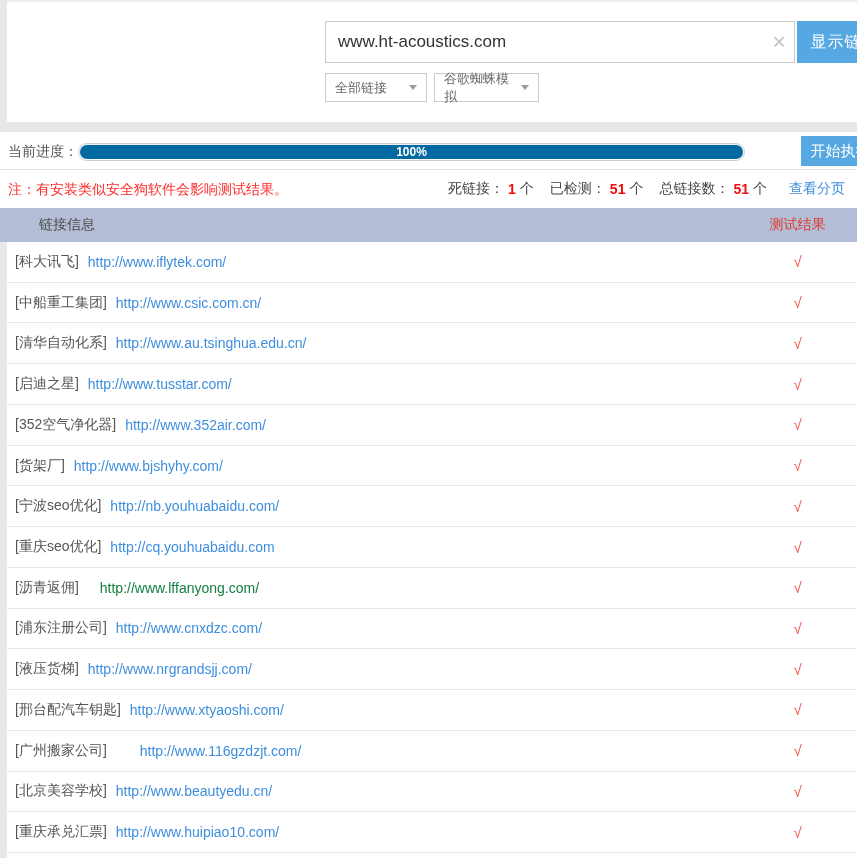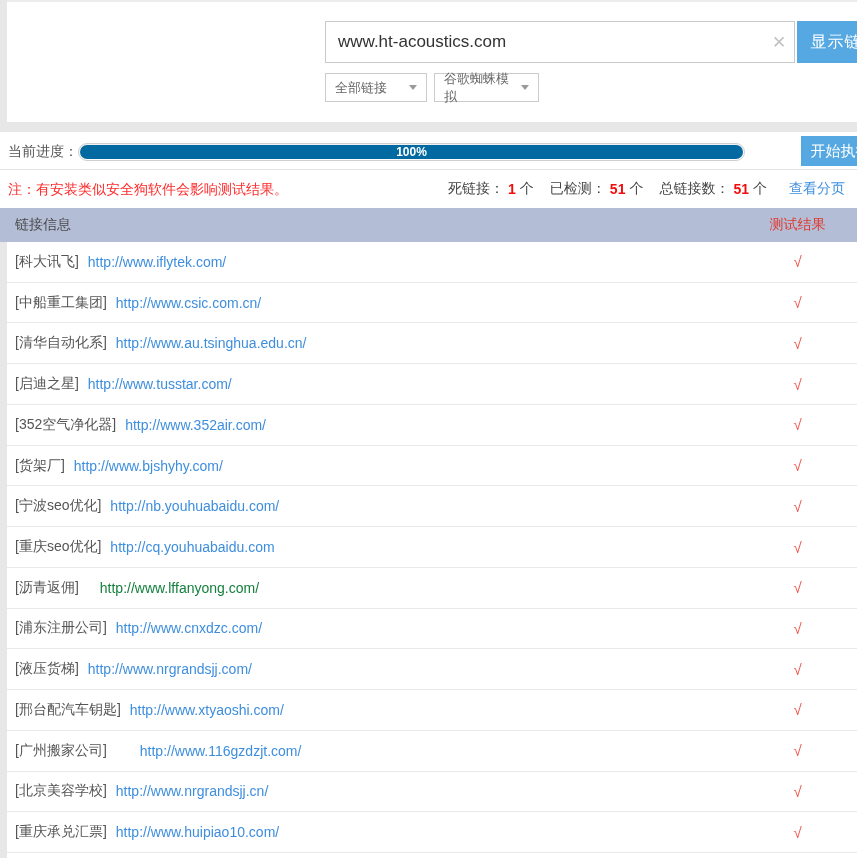--- a/index.html
+++ b/index.html
@@ -104,21 +104,21 @@
       <span>已检测：</span>
       <span class="num" style="color: rgb(242, 13, 13);">51</span>
       <span class="unit">个</span>
       <span>总链接数：</span>
       <span class="num" style="color: rgb(242, 13, 13);">51</span>
       <span class="unit">个</span>
       <a class="pager" style="color: rgb(62, 142, 222);">查看分页</a>
     </div>
   </div>
 
-  <div class="thead" style="background: rgb(180, 189, 214);">
+  <div class="thead" style="background: rgb(180, 189, 214); padding-left: 24px;">
     <span class="th-left">链接信息</span>
     <span class="th-right" style="color: rgb(224, 57, 47);">测试结果</span>
   </div>
 
   <div class="tbody">
   <div class="row">
     <span class="site-name">[科大讯飞]</span>
     <a class="url" style="color: rgb(62, 142, 222);">http://www.iflytek.com/</a>
     <span class="result" style="color: rgb(240, 87, 77);">√</span>
   </div>
@@ -190,21 +190,21 @@
   </div>
 
   <div class="row">
     <span class="site-name">[广州搬家公司]</span>
     <a class="url" style="color: rgb(62, 142, 222); padding-left: 24px;">http://www.116gzdzjt.com/</a>
     <span class="result" style="color: rgb(240, 87, 77);">√</span>
   </div>
 
   <div class="row">
     <span class="site-name">[北京美容学校]</span>
-    <a class="url" style="color: rgb(62, 142, 222);">http://www.nrgrandsjj.cn/</a>
+    <a class="url" style="color: rgb(62, 142, 222);">http://www.beautyedu.cn/</a>
     <span class="result" style="color: rgb(240, 87, 77);">√</span>
   </div>
 
   <div class="row">
     <span class="site-name">[重庆承兑汇票]</span>
     <a class="url" style="color: rgb(62, 142, 222);">http://www.huipiao10.com/</a>
     <span class="result" style="color: rgb(240, 87, 77);">√</span>
   </div>
 </div>
 </div>

